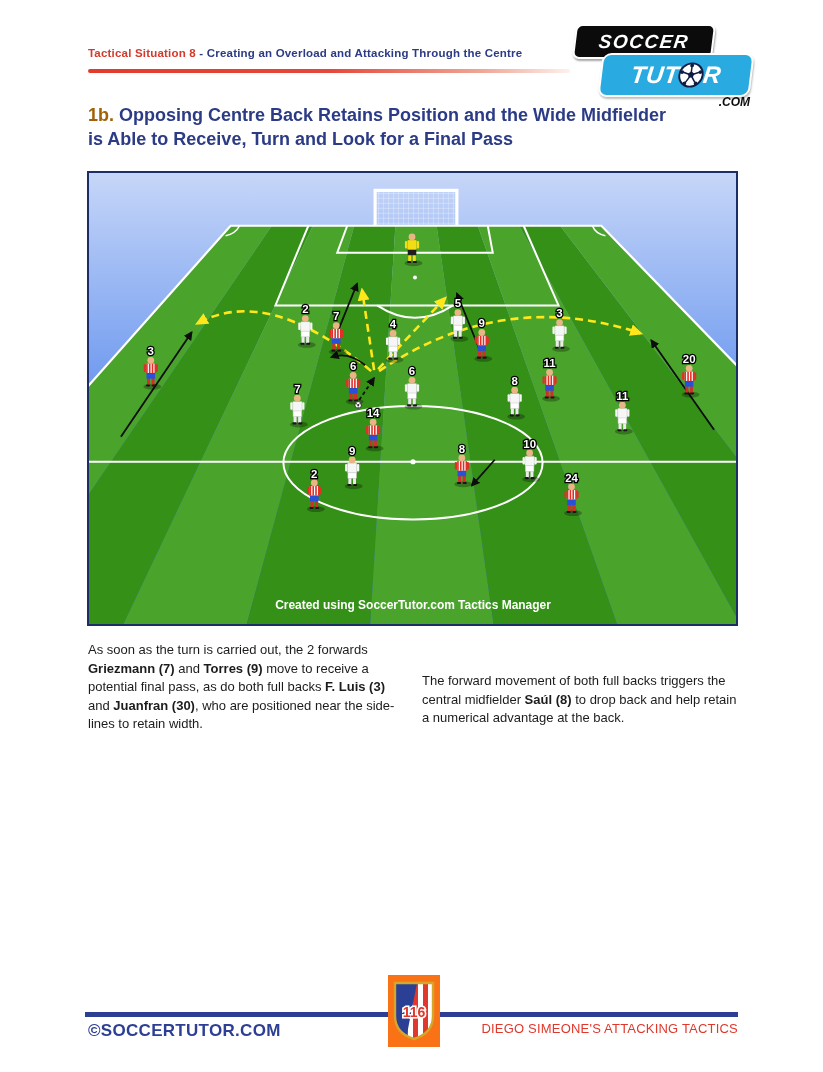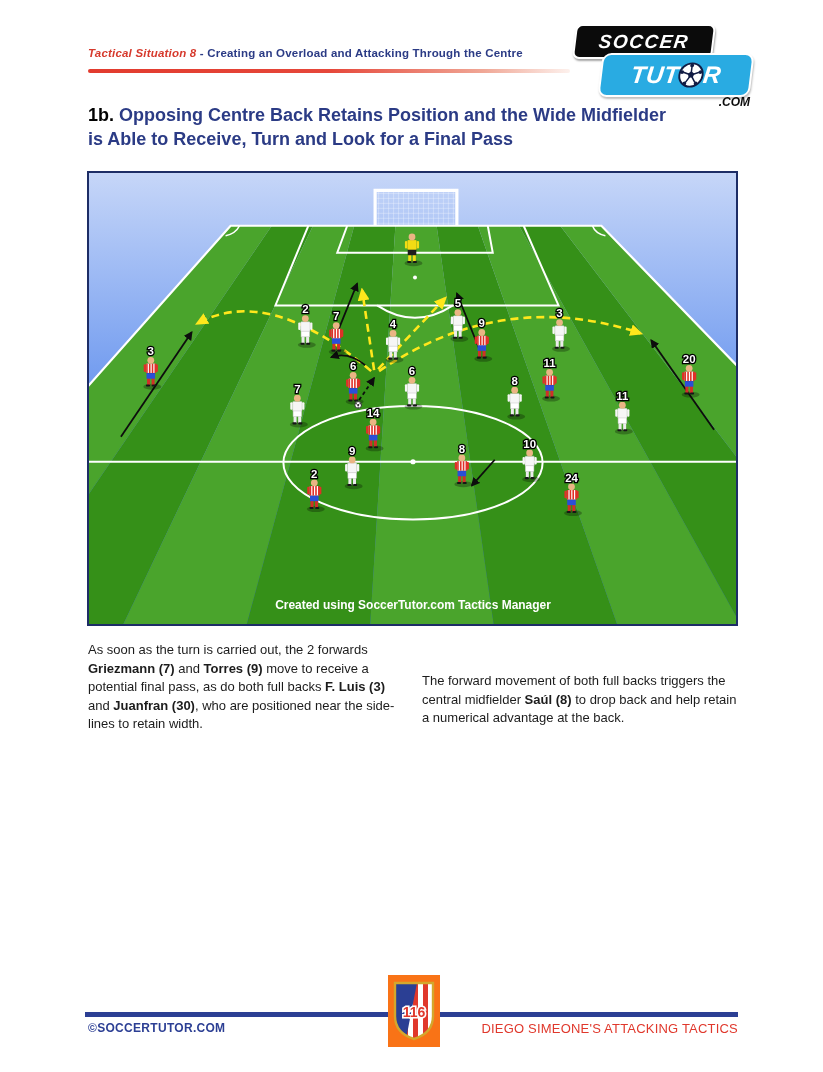--- a/index.html
+++ b/index.html
@@ -3,51 +3,51 @@
 <meta charset="utf-8">
 <style>
   html,body{margin:0;padding:0;}
   body{
     width:823px;height:1072px;position:relative;background:#ffffff;
     font-family:"Liberation Sans",sans-serif;overflow:hidden;
   }
   .abs{position:absolute;}
   
   .hdr-tag{left:88px;top:47px;font-size:11.5px;font-weight:700;color:#2b3b85;letter-spacing:.2px;}
-  .hdr-tag .red{color:#d6392c;font-style:italic;}
+  .hdr-tag .red{color:#d6392c;}
   .hdr-rule{left:88px;top:69px;width:482px;height:4px;border-radius:2px;
     background:linear-gradient(90deg,#e23b2e 0%,#e6473a 50%,#f0a796 82%,#fdf1ed 100%);}
   
   .logo{left:572px;top:22px;width:178px;height:82px;}
   .logo-black{position:absolute;left:2px;top:2px;width:136px;height:31px;background:#0b0b0b;
     border:2px solid #fff;border-radius:7px;transform:skewX(-7deg);
     display:flex;align-items:center;justify-content:center;box-shadow:1px 2px 2px rgba(0,0,0,.35);}
   .logo-black span{font-size:19px;font-style:italic;font-weight:900;color:#fff;letter-spacing:1.5px;}
   .logo-blue{position:absolute;left:28px;top:31px;width:148px;height:40px;background:#29abe2;
     border:2px solid #fff;border-radius:9px;transform:skewX(-7deg);
     display:flex;align-items:center;justify-content:center;box-shadow:1px 2px 2px rgba(0,0,0,.25);}
   .logo-blue span{font-size:24px;font-style:italic;font-weight:900;color:#fff;letter-spacing:.5px;}
   .logo-blue svg{margin:0 -2px;}
   .logo-com{position:absolute;right:0px;top:73px;font-size:12px;font-weight:900;font-style:italic;color:#0b0b0b;}
   
   .title{left:88px;top:104px;width:640px;font-size:18px;line-height:1.32;font-weight:700;color:#2b3b85;}
-  .title .red{color:#000000;}
+  .title .red{color:#a16207;}
   
   .diagram{left:87px;top:171px;width:651px;height:455px;border:2px solid #1d2d66;box-sizing:border-box;background:#6b97ef;}
   .diagram svg{display:block;width:100%;height:100%;}
   
   .col{font-size:13px;line-height:1.43;color:#1c1c1c;}
   .col p{margin:0 0 13px 0;}
   .col b{font-weight:700;}
   .col-l{left:88px;top:641px;width:313px;}
   .col-r{left:422px;top:672px;width:317px;}
   
   .foot-rule{left:85px;top:1012px;width:653px;height:5px;background:#2c3f94;}
   .badge{left:388px;top:975px;width:52px;height:72px;background:#f97316;display:flex;align-items:center;justify-content:center;}
-  .foot-left{left:88px;top:1021px;font-size:12px;font-weight:800;color:#2c3f94;letter-spacing:.3px;}
+  .foot-left{left:88px;top:1021px;font-size:17px;font-weight:800;color:#2c3f94;letter-spacing:.3px;}
   .foot-right{right:85px;top:1021px;font-size:13px;font-weight:400;color:#e0382c;letter-spacing:.2px;}
 </style>
 </head>
 <body>
 
 <div class="abs hdr-tag">
   <span class="red">Tactical Situation 8</span><span> - Creating an Overload and Attacking Through the Centre</span>
 </div>
 <div class="abs hdr-rule"></div>
 

